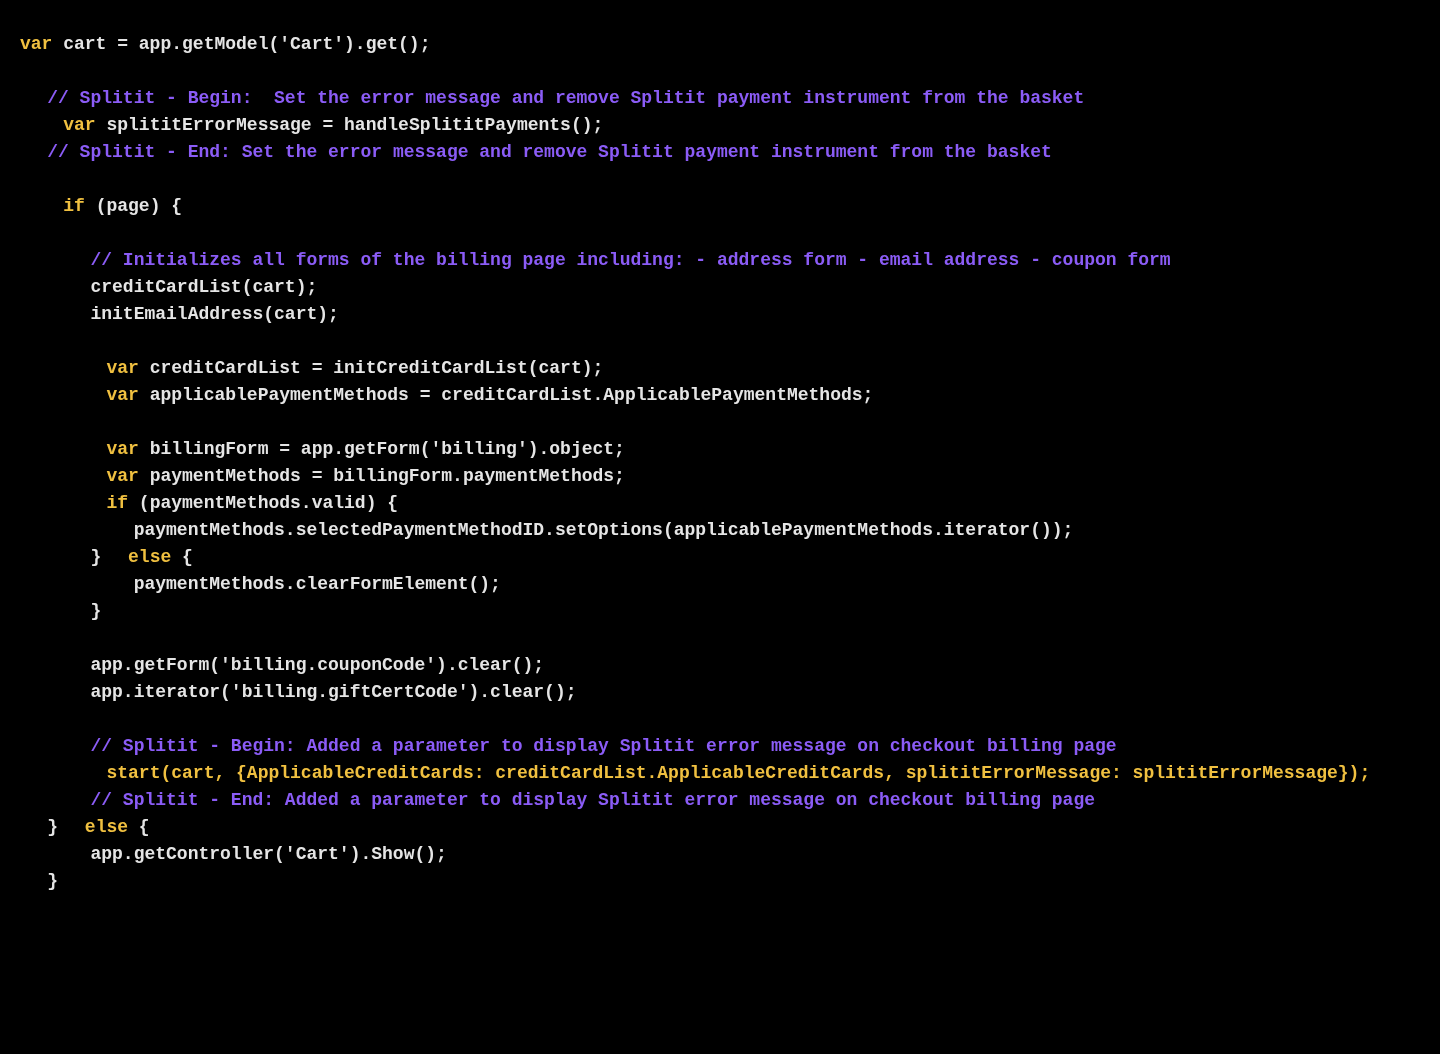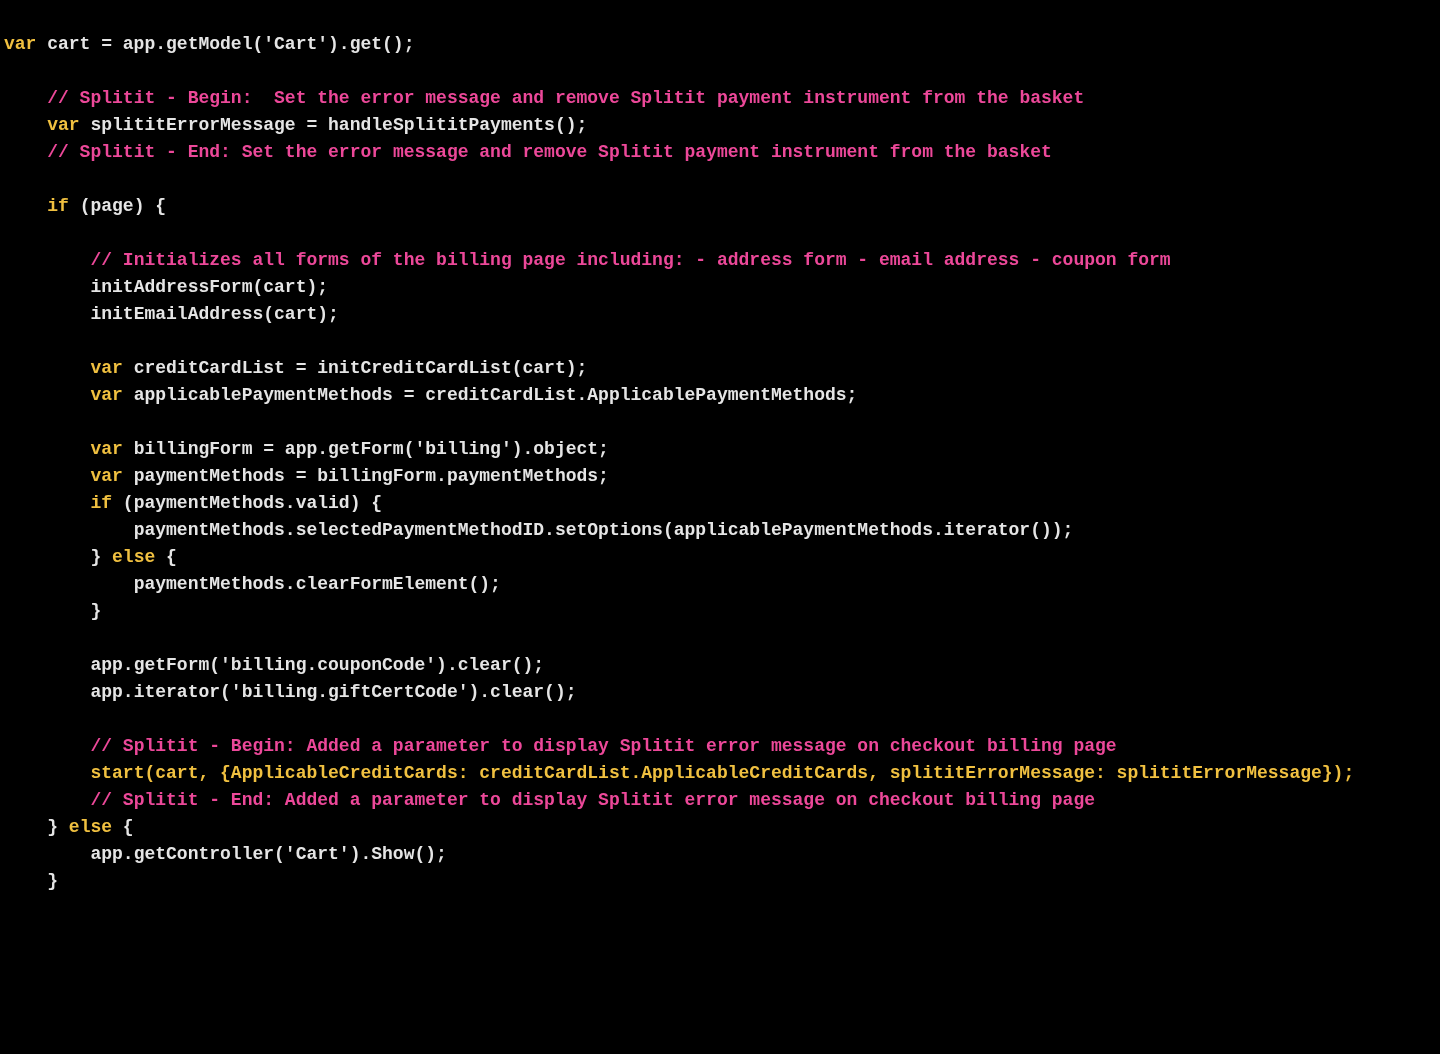--- a/index.html
+++ b/index.html
@@ -9,36 +9,36 @@
     font-family: Consolas, 'Courier New', monospace;
     font-size: 18px;
     line-height: 1.5;
     font-weight: 600;
     color: #ffffff;
     white-space: pre-wrap;
     word-wrap: break-word;
     width: 1440px;
     box-sizing: border-box;
   }
-  .k { color: #f0c040; } 
-  .c { color: #ec4899; } 
+  .k { color: #f0c040; margin-left: 16px; } 
+  .c { color: #8b5cf6; } 
   .i { color: #e5e5e5; } 
 </style>
 </head>
 <body>
 <div><span><span class="k">var</span><span class="i"> cart = app.getModel('Cart').get();</span></span>
 <span></span>
 <span><span>    </span><span class="c">// Splitit - Begin:  Set the error message and remove Splitit payment instrument from the basket</span></span>
 <span><span>    </span><span class="k">var</span><span class="i"> splititErrorMessage = handleSplititPayments();</span></span>
 <span><span>    </span><span class="c">// Splitit - End: Set the error message and remove Splitit payment instrument from the basket</span></span>
 <span></span>
 <span><span>    </span><span class="k">if</span><span class="i"> (page) {</span></span>
 <span></span>
 <span><span>        </span><span class="c">// Initializes all forms of the billing page including: - address form - email address - coupon form</span></span>
-<span><span>        </span><span class="i">initAddressForm(cart);</span></span>
+<span><span>        </span><span class="i">creditCardList(cart);</span></span>
 <span><span>        </span><span class="i">initEmailAddress(cart);</span></span>
 <span></span>
 <span><span>        </span><span class="k">var</span><span class="i"> creditCardList = initCreditCardList(cart);</span></span>
 <span><span>        </span><span class="k">var</span><span class="i"> applicablePaymentMethods = creditCardList.ApplicablePaymentMethods;</span></span>
 <span></span>
 <span><span>        </span><span class="k">var</span><span class="i"> billingForm = app.getForm('billing').object;</span></span>
 <span><span>        </span><span class="k">var</span><span class="i"> paymentMethods = billingForm.paymentMethods;</span></span>
 <span><span>        </span><span class="k">if</span><span class="i"> (paymentMethods.valid) {</span></span>
 <span><span>            </span><span class="i">paymentMethods.selectedPaymentMethodID.setOptions(applicablePaymentMethods.iterator());</span></span>
 <span><span>        </span><span class="i">} </span><span class="k">else</span><span class="i"> {</span></span>

